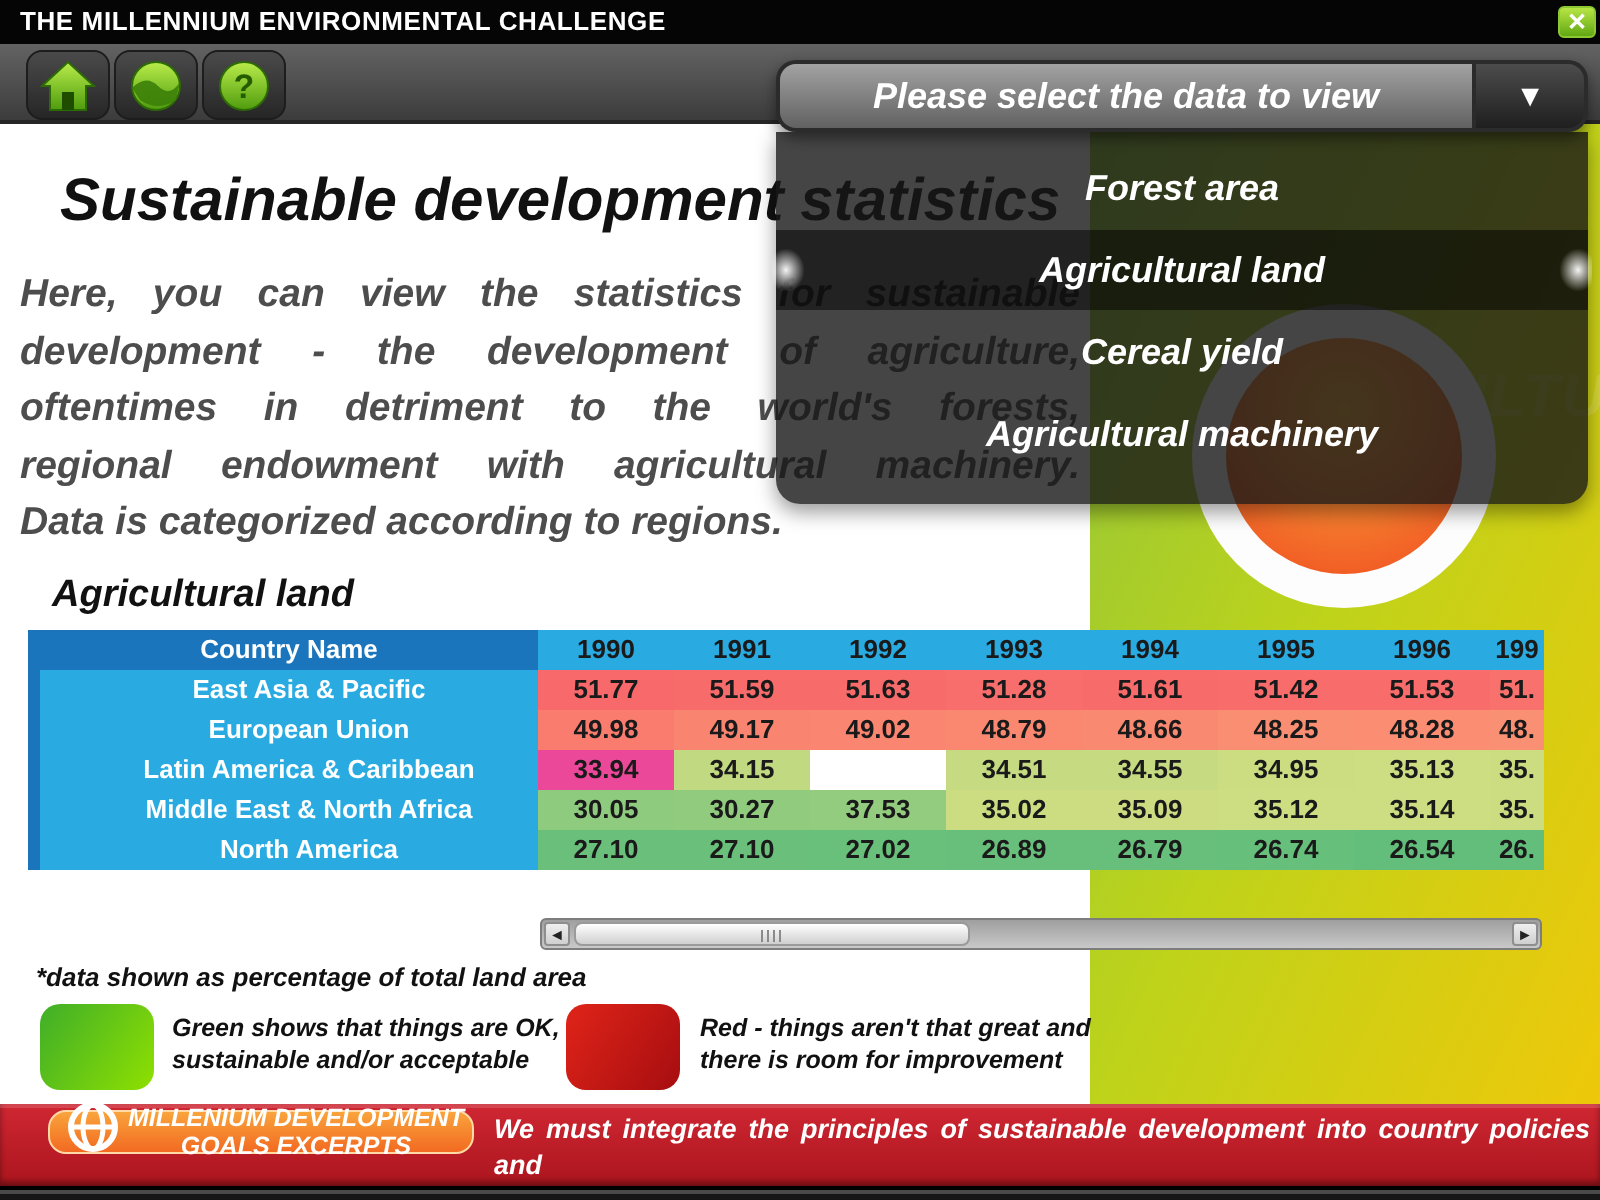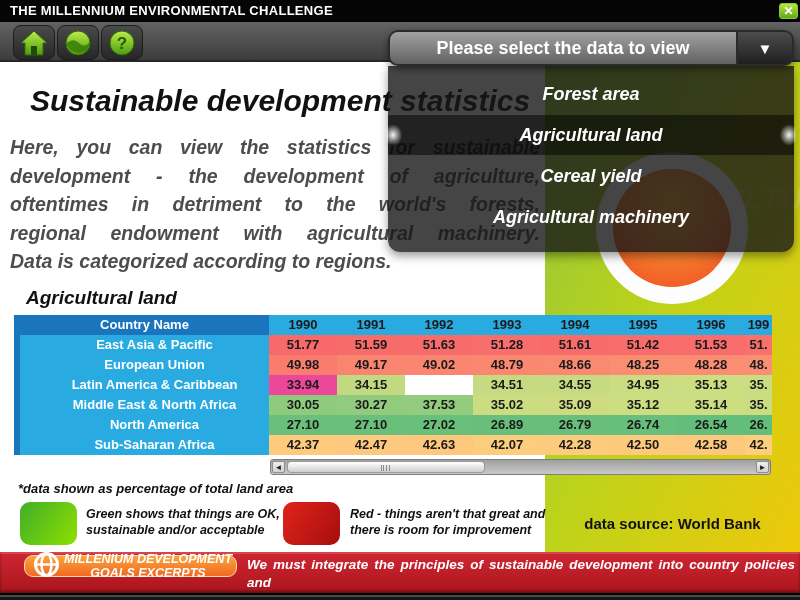--- a/index.html
+++ b/index.html
@@ -75,21 +75,21 @@
   .quote{position:absolute;left:247px;top:556px;width:548px;z-index:11;color:#fff;font-size:13.5px;font-weight:bold;font-style:italic;line-height:18px;}
   .quote .jl{text-align:justify;text-align-last:justify;}
   .bottom-strip{position:absolute;left:0;top:593px;width:800px;height:7px;z-index:12;
     background:linear-gradient(180deg,#000 0 2px,#4a4a4a 2px 4px,#161616 4px 100%);}
 
   
   .dd-header{position:absolute;left:388px;top:30px;width:406px;height:36px;z-index:40;border-radius:10px;overflow:hidden;
     background:#2b2b2b;box-shadow:0 3px 7px rgba(0,0,0,.45);cursor:pointer;}
   .dd-label{position:absolute;left:2px;top:2px;bottom:2px;right:58px;border-radius:8px 0 0 8px;
     background:linear-gradient(#a2a2a2,#616161);display:flex;align-items:center;justify-content:center;
-    color:#fff;font-weight:bold;font-size:18px;white-space:nowrap;}
+    color:#fff;font-weight:bold;font-style:italic;font-size:18px;white-space:nowrap;}
   .dd-arrow-box{position:absolute;right:2px;top:2px;bottom:2px;width:54px;border-radius:0 8px 8px 0;
     background:linear-gradient(#4c4c4c,#1f1f1f);display:flex;align-items:center;justify-content:center;color:#fff;font-size:15px;}
   .dd-panel{position:absolute;left:388px;top:66px;width:406px;height:186px;z-index:39;
     background:rgba(22,22,22,0.8);border-radius:0 0 12px 12px;box-shadow:0 4px 10px rgba(0,0,0,.4);
     display:flex;flex-direction:column;padding-top:8px;}
   .dd-item{position:relative;height:40px;margin-bottom:1px;display:flex;align-items:center;justify-content:center;
     color:#fff;font-weight:bold;font-style:italic;font-size:18px;cursor:pointer;}
   .dd-item.selected{background:rgba(0,0,0,0.5);}
   .glow-left,.glow-right{position:absolute;top:3px;bottom:3px;width:26px;pointer-events:none;}
   .glow-left{left:-2px;background:radial-gradient(ellipse 13px 15px at 7px 50%,rgba(255,255,255,.95),rgba(255,255,255,0) 72%);}
@@ -222,31 +222,20 @@
         <div class="t-cell t-name">North America</div>
         <div class="t-cell t-val" style="background: rgb(106, 192, 123);">27.10</div>
         <div class="t-cell t-val" style="background: rgb(106, 192, 123);">27.10</div>
         <div class="t-cell t-val" style="background: rgb(105, 192, 123);">27.02</div>
         <div class="t-cell t-val" style="background: rgb(104, 191, 123);">26.89</div>
         <div class="t-cell t-val" style="background: rgb(103, 191, 123);">26.79</div>
         <div class="t-cell t-val" style="background: rgb(102, 191, 123);">26.74</div>
         <div class="t-cell t-val" style="background: rgb(99, 190, 123);">26.54</div>
         <div class="t-cell t-val" style="background: rgb(99, 190, 123);">26.</div>
       </div>
-      <div class="t-row t-body">
-        <div class="t-cell t-name">Sub-Saharan Africa</div>
-        <div class="t-cell t-val" style="background: rgb(253, 202, 126);">42.37</div>
-        <div class="t-cell t-val" style="background: rgb(253, 201, 126);">42.47</div>
-        <div class="t-cell t-val" style="background: rgb(253, 200, 125);">42.63</div>
-        <div class="t-cell t-val" style="background: rgb(253, 205, 126);">42.07</div>
-        <div class="t-cell t-val" style="background: rgb(253, 203, 126);">42.28</div>
-        <div class="t-cell t-val" style="background: rgb(253, 201, 125);">42.50</div>
-        <div class="t-cell t-val" style="background: rgb(253, 200, 125);">42.58</div>
-        <div class="t-cell t-val" style="background: rgb(253, 206, 126);">42.</div>
-      </div>
     </div>
 
   <div class="scrollbar">
     <div class="sb-btn sb-left"><span>◄</span></div>
     <div class="sb-thumb">
         <div class="sb-grip"></div>
       </div>
     <div class="sb-btn sb-right"><span>►</span></div>
   </div>
 
@@ -254,21 +243,20 @@
   <div class="swatch swatch-green"></div>
   <div class="legend-text g">
     <div>Green shows that things are OK,</div>
     <div>sustainable and/or acceptable</div>
   </div>
   <div class="swatch swatch-red"></div>
   <div class="legend-text r">
     <div>Red - things aren't that great and</div>
     <div>there is room for improvement</div>
   </div>
-  <div class="data-source">data source: World Bank</div>
 
   <div class="red-bar"></div>
   <div class="badge">
     <span>
       <svg width="27" height="27" viewBox="0 0 27 27">
         <circle cx="13.5" cy="13.5" r="11" fill="none" stroke="#fff" stroke-width="3"></circle>
         <ellipse cx="13.5" cy="13.5" rx="5" ry="11" fill="none" stroke="#fff" stroke-width="2.5"></ellipse>
         <line x1="2.5" y1="13.5" x2="24.5" y2="13.5" stroke="#fff" stroke-width="2.5"></line>
       </svg>
     </span>

